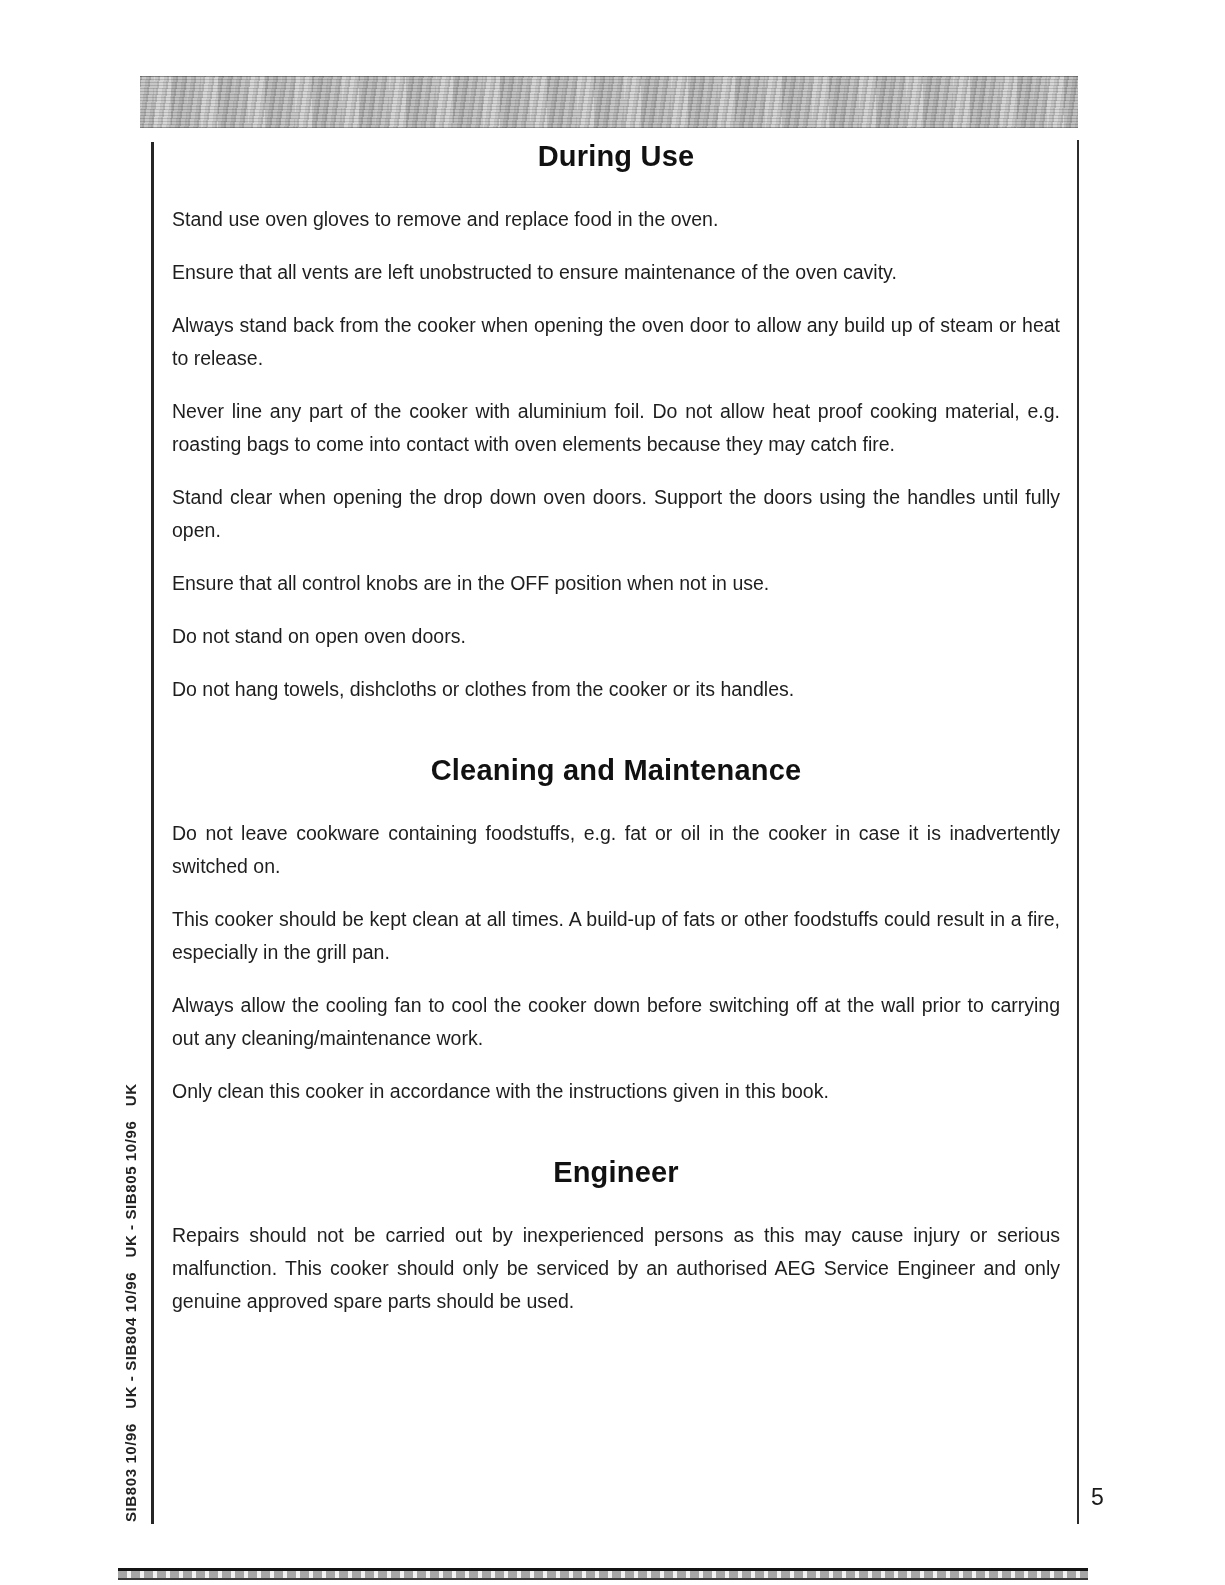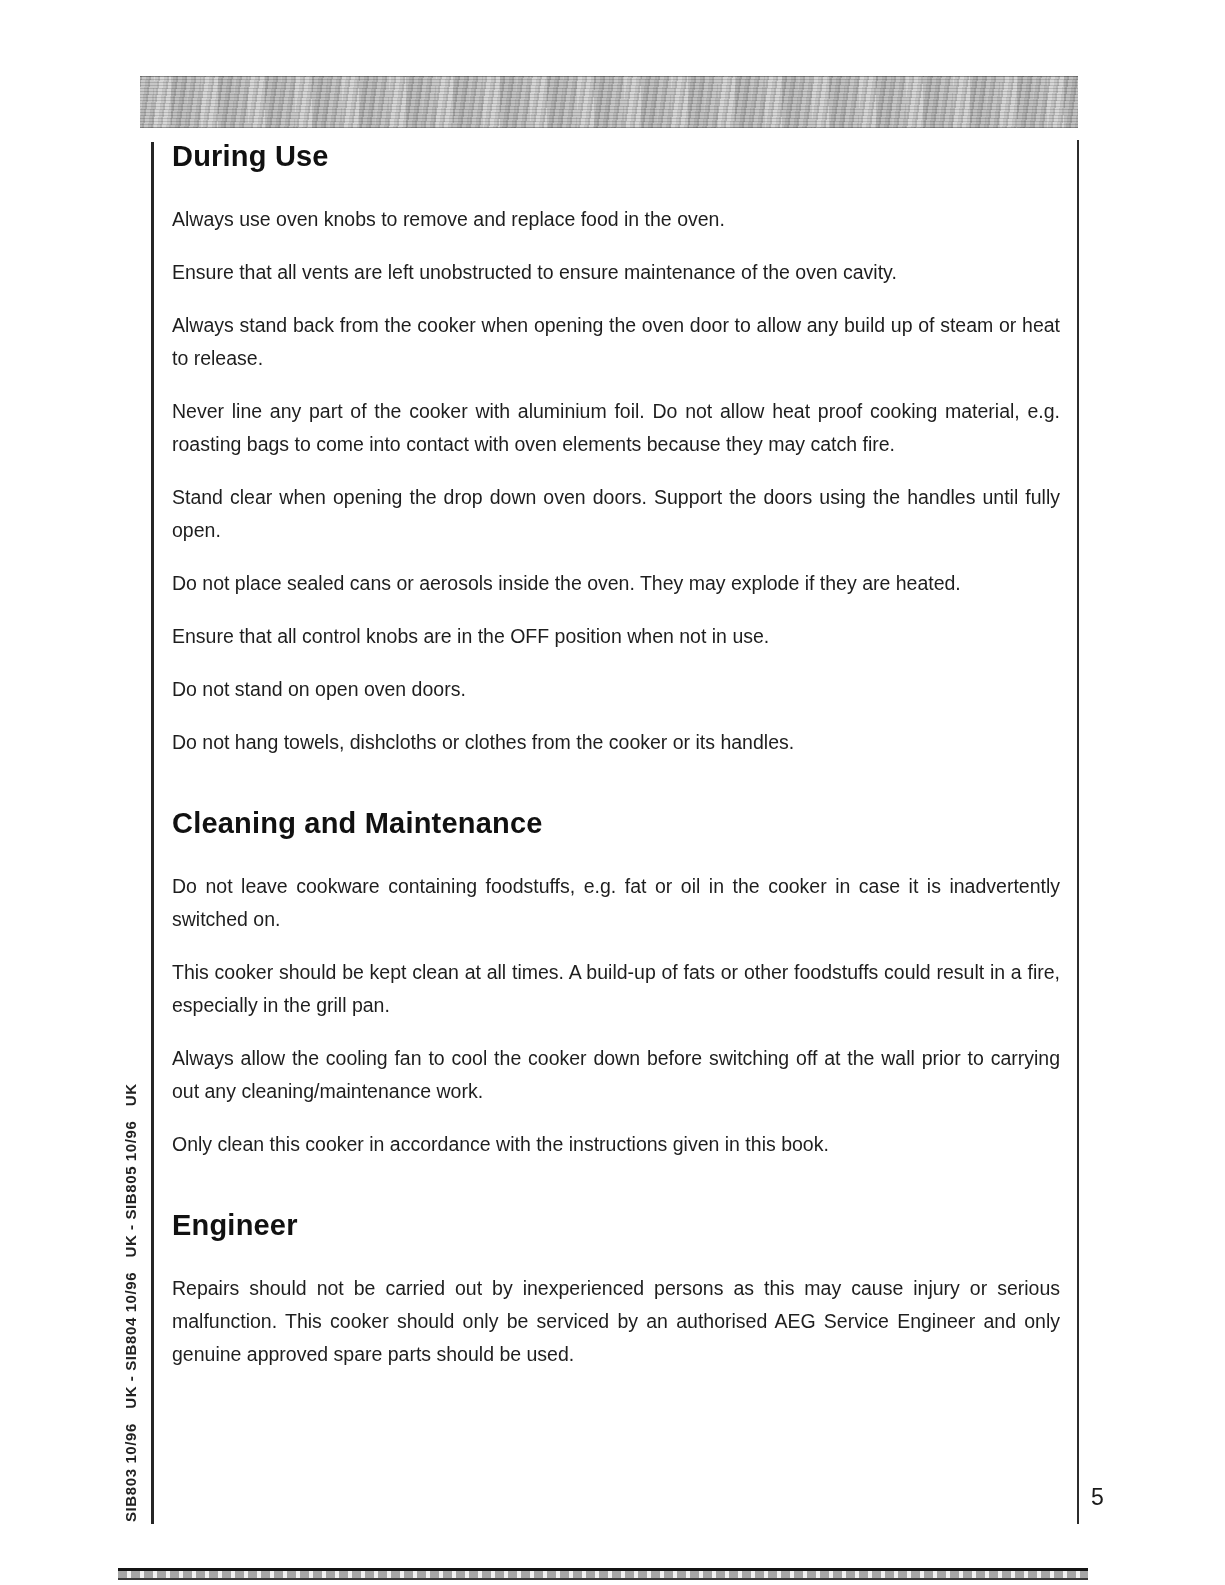--- a/index.html
+++ b/index.html
@@ -54,20 +54,21 @@
     top: 140px;
     width: 888px;
   }
 
   .section-title {
     font-size: 29px;
     font-weight: bold;
     margin: 0 0 30px 0;
     letter-spacing: 0.2px;
     color: #111;
+    text-align: center;
   }
   .section-title.later {
     margin-top: 48px;
   }
 
   .para {
     font-size: 19.5px;
     line-height: 33px;
     margin: 0 0 20px 0;
     text-align: justify;
@@ -111,26 +112,25 @@
 <body>
 
 <div class="texture-band"></div>
 
 <div class="left-rule"></div>
 <div class="right-rule"></div>
 
 <div class="content">
 
   <h2 class="section-title">During Use</h2>
-  <p class="para">Always use oven knobs to remove and replace food in the oven.</p>
+  <p class="para">Stand use oven gloves to remove and replace food in the oven.</p>
   <p class="para">Ensure that all vents are left unobstructed to ensure maintenance of the oven cavity.</p>
   <p class="para">Always stand back from the cooker when opening the oven door to allow any build up of steam or heat to release.</p>
   <p class="para">Never line any part of the cooker with aluminium foil. Do not allow heat proof cooking material, e.g. roasting bags to come into contact with oven elements because they may catch fire.</p>
   <p class="para">Stand clear when opening the drop down oven doors. Support the doors using the handles until fully open.</p>
-  <p class="para">Do not place sealed cans or aerosols inside the oven. They may explode if they are heated.</p>
   <p class="para">Ensure that all control knobs are in the OFF position when not in use.</p>
   <p class="para">Do not stand on open oven doors.</p>
   <p class="para">Do not hang towels, dishcloths or clothes from the cooker or its handles.</p>
 
   <h2 class="section-title later">Cleaning and Maintenance</h2>
   <p class="para">Do not leave cookware containing foodstuffs, e.g. fat or oil in the cooker in case it is inadvertently switched on.</p>
   <p class="para">This cooker should be kept clean at all times. A build-up of fats or other foodstuffs could result in a fire, especially in the grill pan.</p>
   <p class="para">Always allow the cooling fan to cool the cooker down before switching off at the wall prior to carrying out any cleaning/maintenance work.</p>
   <p class="para">Only clean this cooker in accordance with the instructions given in this book.</p>
 

